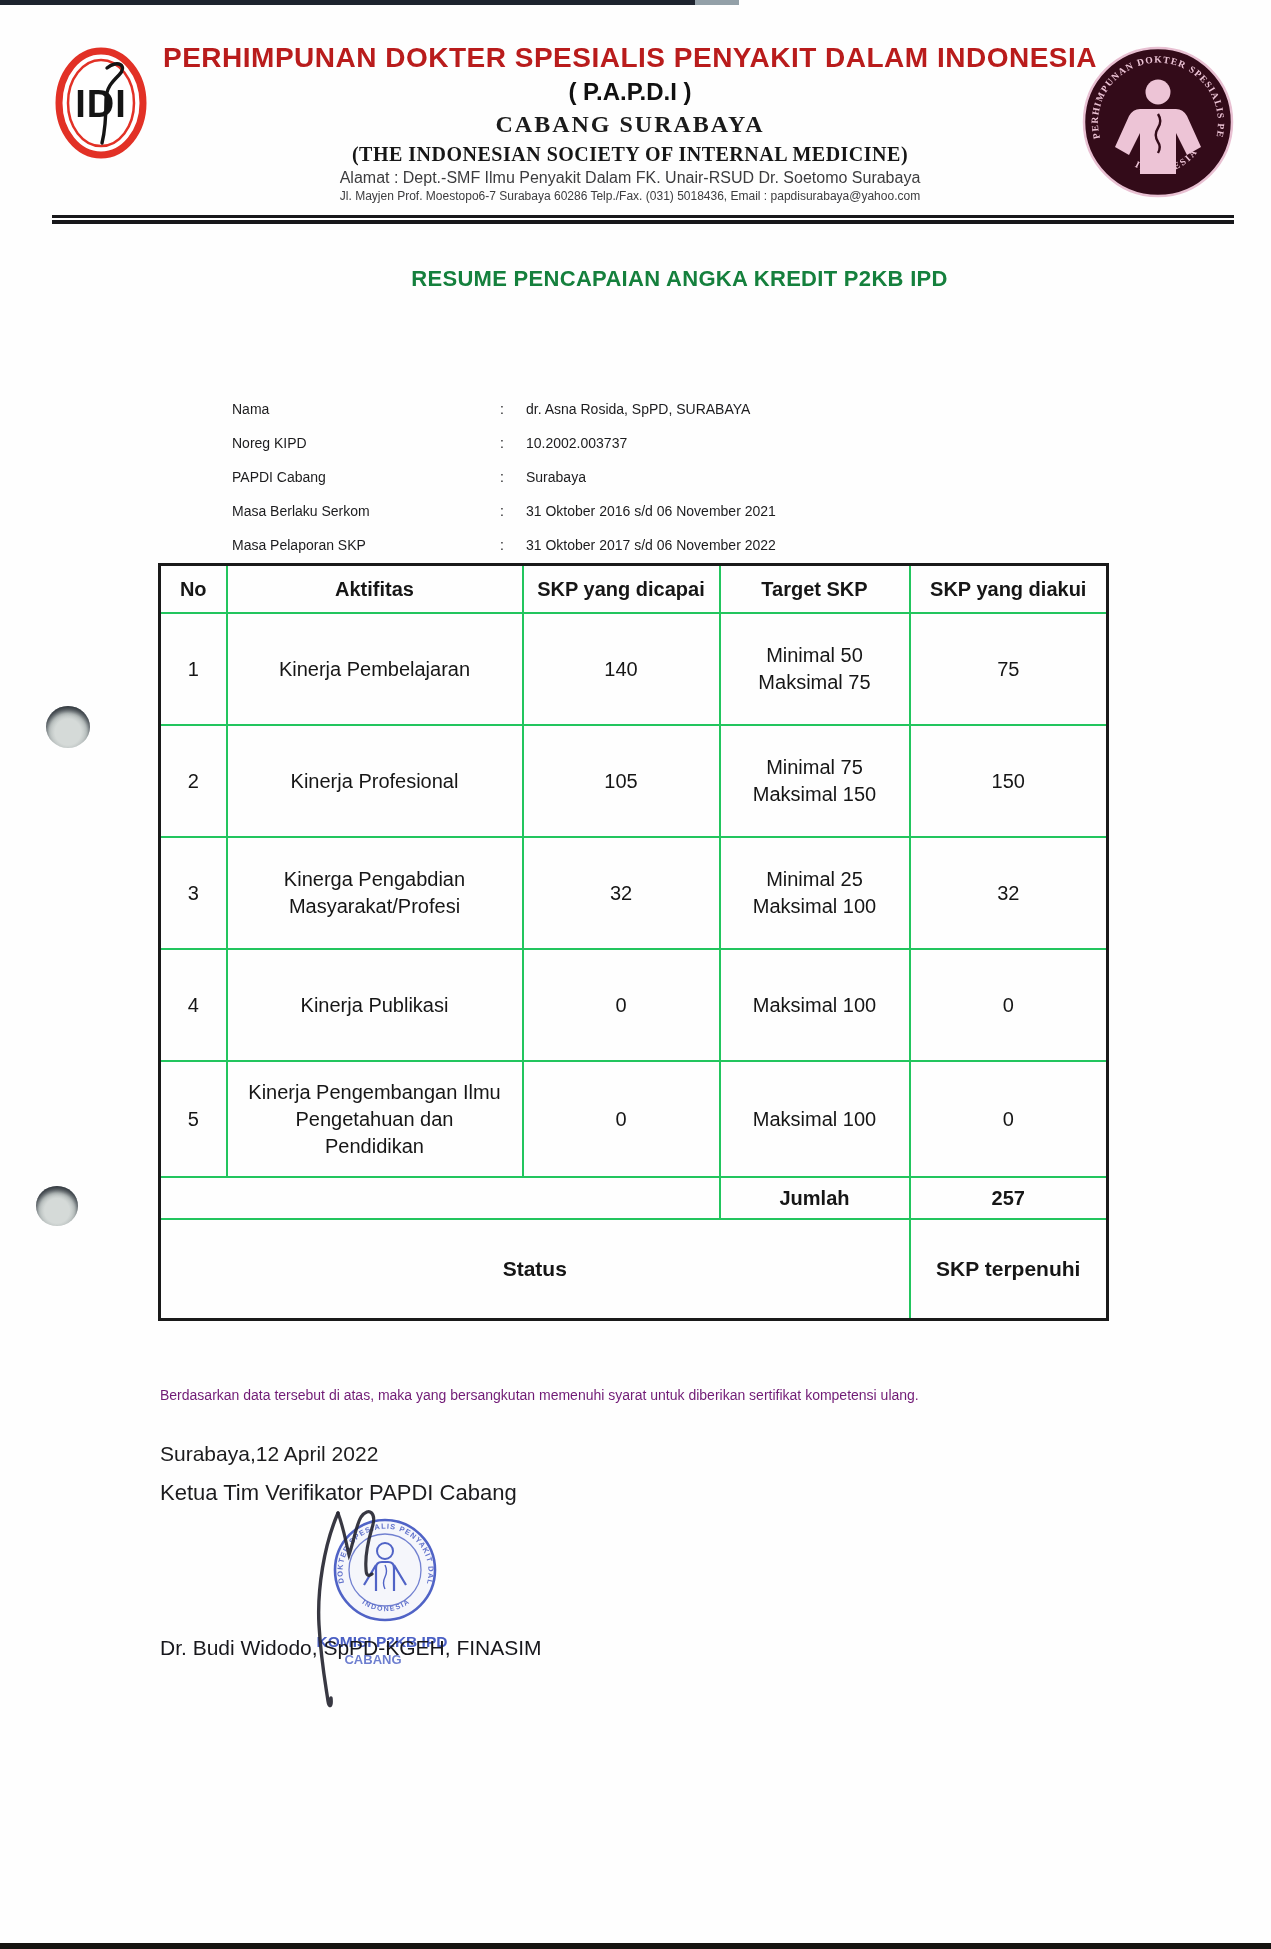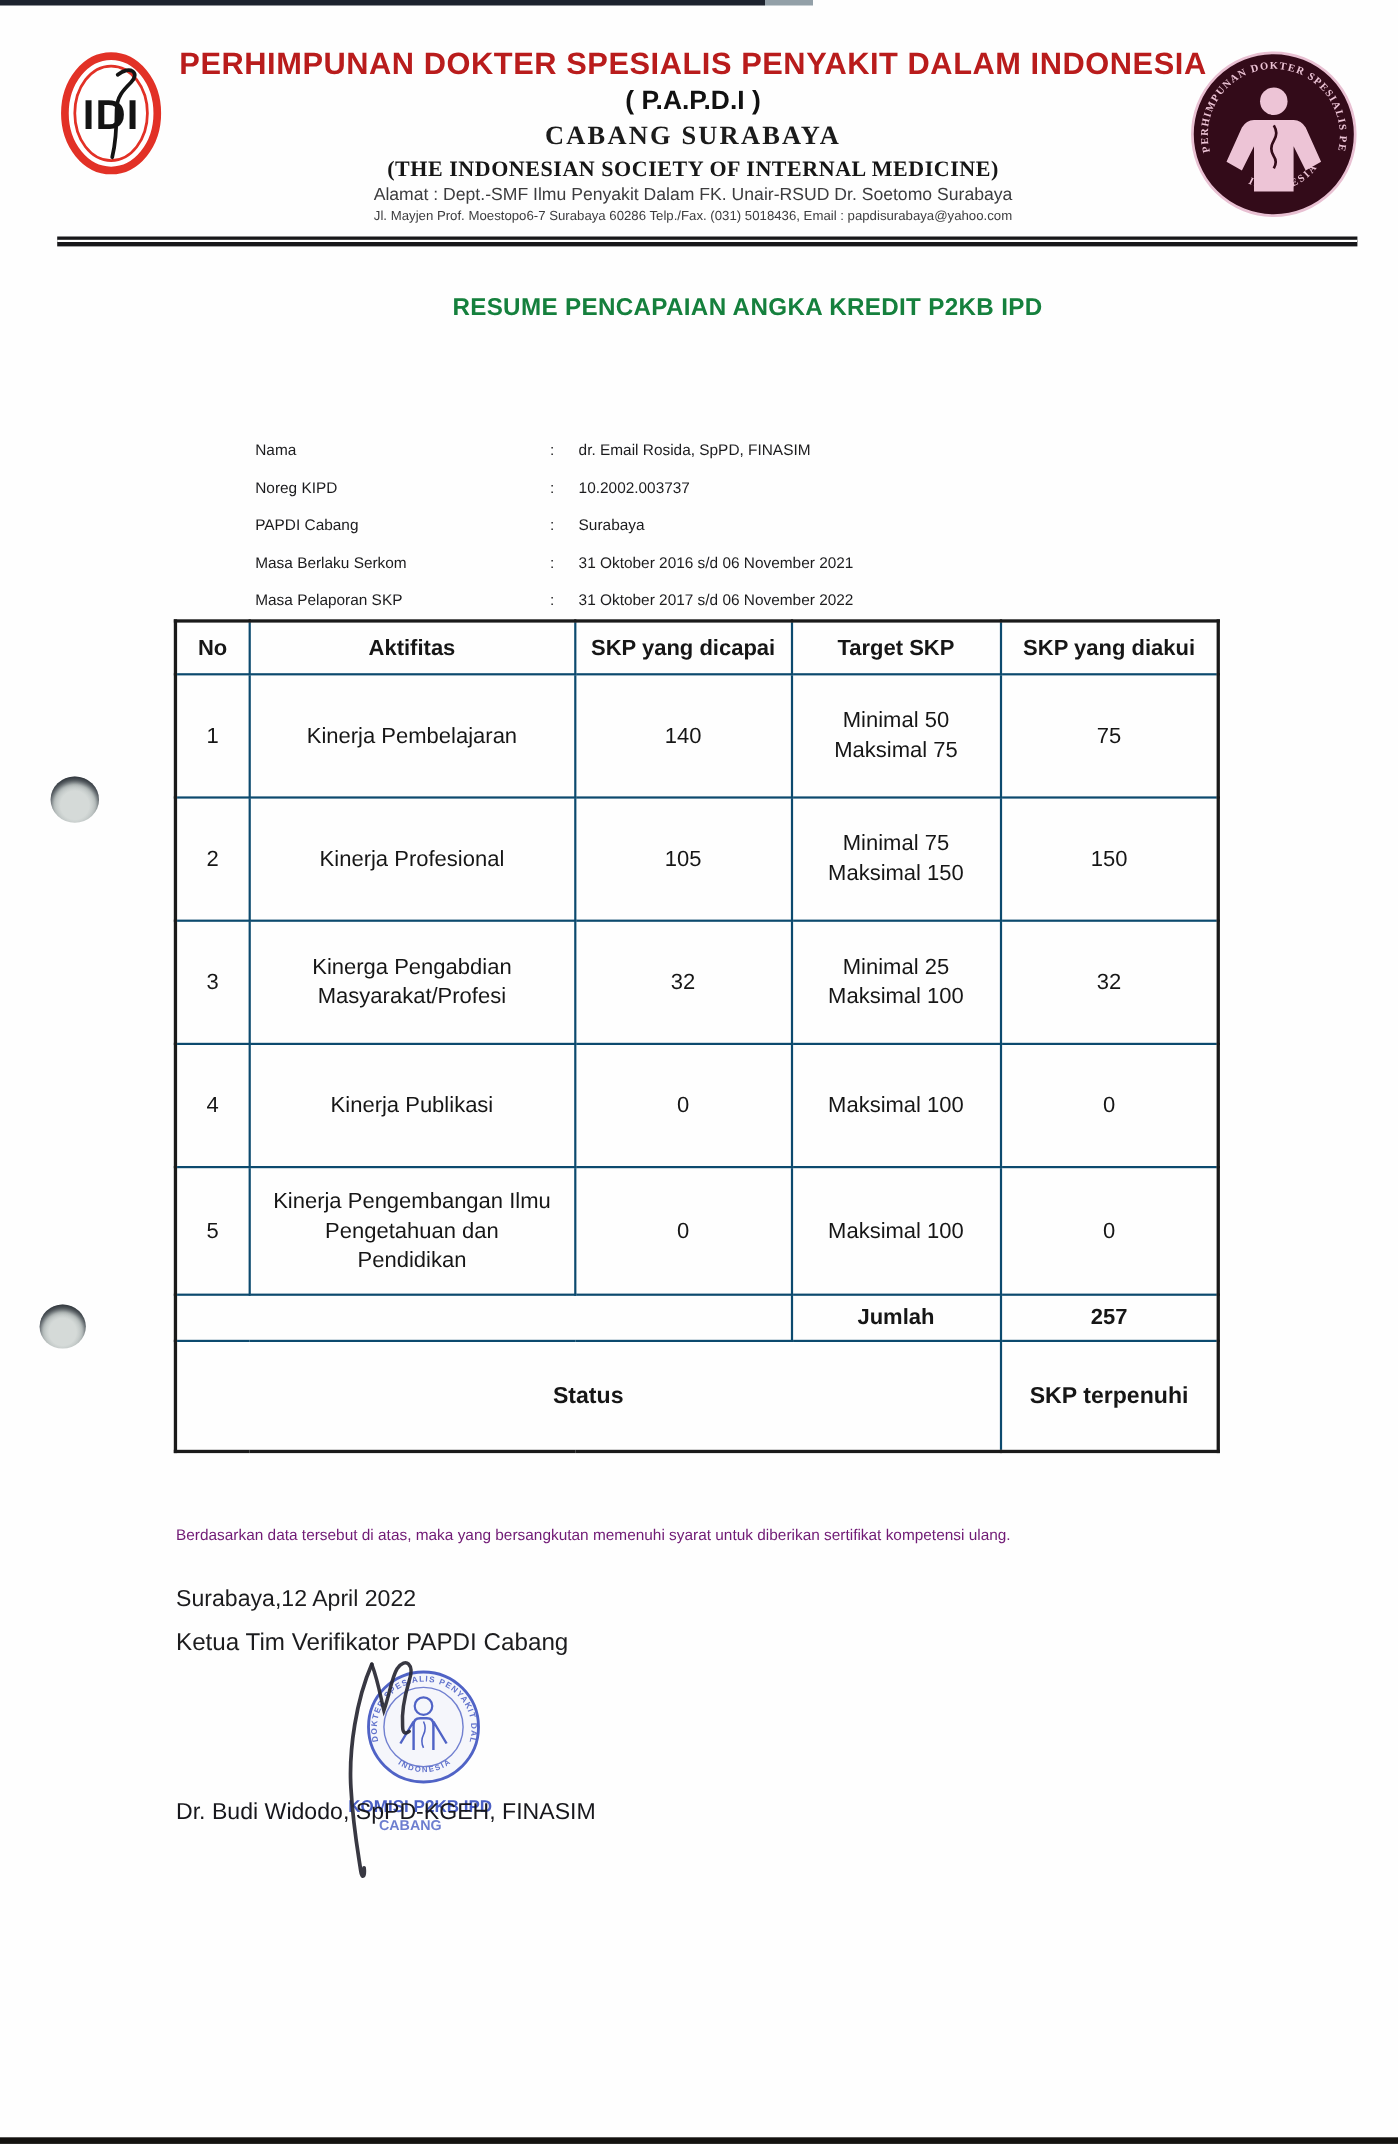--- a/index.html
+++ b/index.html
@@ -42,21 +42,21 @@
   
   .info{position:absolute;left:232px;top:392px;font-size:14px;}
   .info-row{display:flex;line-height:34px;}
   .info-label{width:268px;}
   .info-sep{width:26px;}
   .info-value{white-space:nowrap;}
 
   
   table.skp{position:absolute;left:158px;top:563px;border-collapse:collapse;table-layout:fixed;
     width:948px;font-size:20px;color:#161616;}
-  table.skp th,table.skp td{border:2px solid #0c4a6e;text-align:center;vertical-align:middle;padding:2px 6px;}
+  table.skp th,table.skp td{border:2px solid #22c55e;text-align:center;vertical-align:middle;padding:2px 6px;}
   table.skp{border:3px solid #1a1a1a;}
   tr.hrow th{height:42px;font-size:20px;font-weight:bold;}
   tr.drow td{height:106px;}
   tr.drow5 td{height:110px;border-radius:27px;}
   tr.jrow td{height:36px;font-weight:bold;}
   tr.srow td{height:94px;font-weight:bold;font-size:21px;}
   .ml{white-space:pre-line;line-height:1.35;}
 
   
   .paragraph{position:absolute;left:160px;top:1378px;width:920px;font-size:14px;line-height:35px;color:#701a75;}
@@ -108,21 +108,21 @@
   </svg>
 
   <div class="rule"></div>
 
   <div class="doc-title">RESUME PENCAPAIAN ANGKA KREDIT P2KB IPD</div>
 
   <div class="info">
     <div class="info-row">
       <span class="info-label">Nama</span>
       <span class="info-sep">:</span>
-      <span class="info-value">dr. Email Rosida, SpPD, FINASIM</span>
+      <span class="info-value">dr. Asna Rosida, SpPD, SURABAYA</span>
     </div>
     <div class="info-row">
       <span class="info-label">Noreg KIPD</span>
       <span class="info-sep">:</span>
       <span class="info-value">10.2002.003737</span>
     </div>
     <div class="info-row">
       <span class="info-label">PAPDI Cabang</span>
       <span class="info-sep">:</span>
       <span class="info-value">Surabaya</span>

